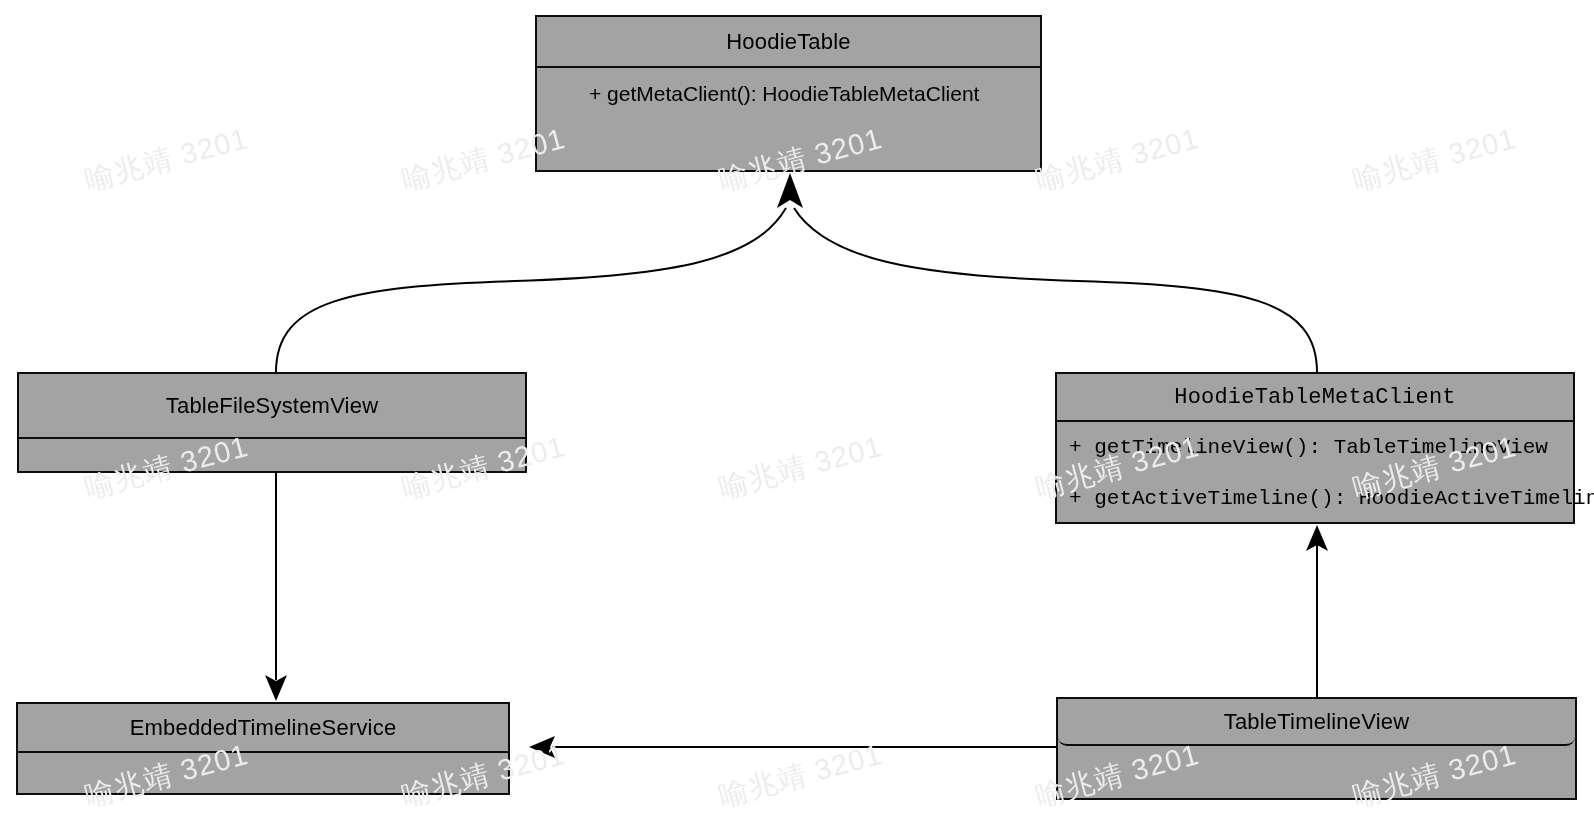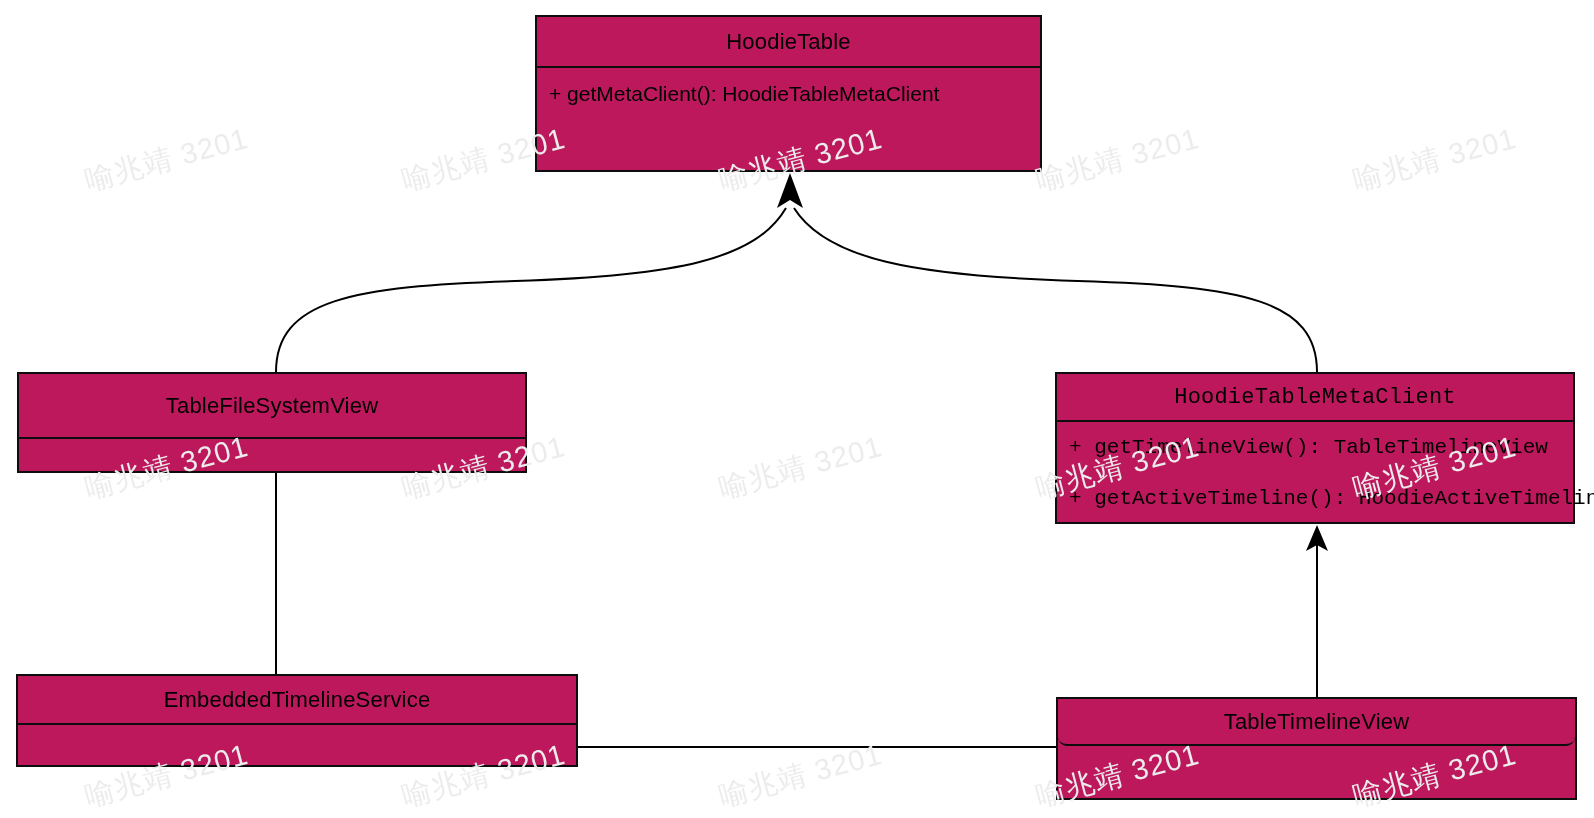--- a/index.html
+++ b/index.html
@@ -13,21 +13,21 @@
     color: #000;
   }
   .connectors {
     position: absolute;
     left: 0; top: 0;
     width: 1594px; height: 818px;
     pointer-events: none;
   }
   .uml-class {
     position: absolute;
-    background: #be185d;
+    background: #a3a3a3;
     border: 2px solid #0d0d0d;
     box-sizing: border-box;
   }
   .uml-class .title {
     display: flex;
     align-items: center;
     justify-content: center;
     font-size: 22px;
     border-bottom: 2px solid #0d0d0d;
     box-sizing: border-box;
@@ -38,27 +38,27 @@
   }
   .uml-class .method {
     display: flex;
     align-items: center;
     font-size: 21px;
     white-space: nowrap;
   }
   
   .box-hoodie-table            { left: 535px;  top: 15px;  width: 507px; height: 157px; }
   .box-hoodie-table .title     { height: 51px; }
-  .box-hoodie-table .method    { height: 52px; }
+  .box-hoodie-table .method    { height: 52px; margin-left: 40px; }
   .box-table-fsv               { left: 17px;   top: 372px; width: 510px; height: 101px; }
   .box-table-fsv .title        { height: 65px; }
   .box-meta-client             { left: 1055px; top: 372px; width: 520px; height: 152px; font-family: Liberation Mono, monospace; }
   .box-meta-client .title      { height: 48px; }
   .box-meta-client .method     { height: 51px; }
-  .box-embedded-ts             { left: 16px;   top: 674px; width: 562px; height: 93px; }
+  .box-embedded-ts             { left: 16px;   top: 702px; width: 494px; height: 93px; }
   .box-embedded-ts .title      { height: 49px; }
   .box-table-tv                { left: 1056px; top: 697px; width: 521px; height: 103px; }
   .box-table-tv .title         { height: 47px; border-radius: 9px; }
   
   .wm-layer { position: absolute; left: 0; top: 0; width: 100%; height: 100%; pointer-events: none; }
   .wm {
     position: absolute;
     font-size: 29px;
     color: #ececec;
     white-space: nowrap;

